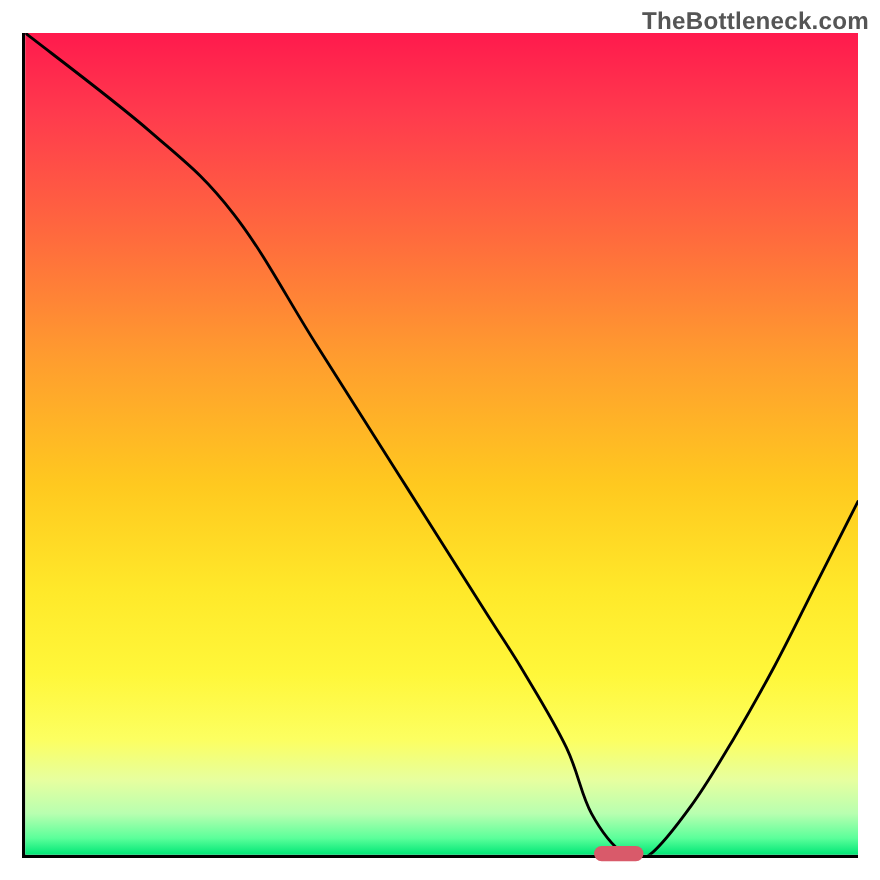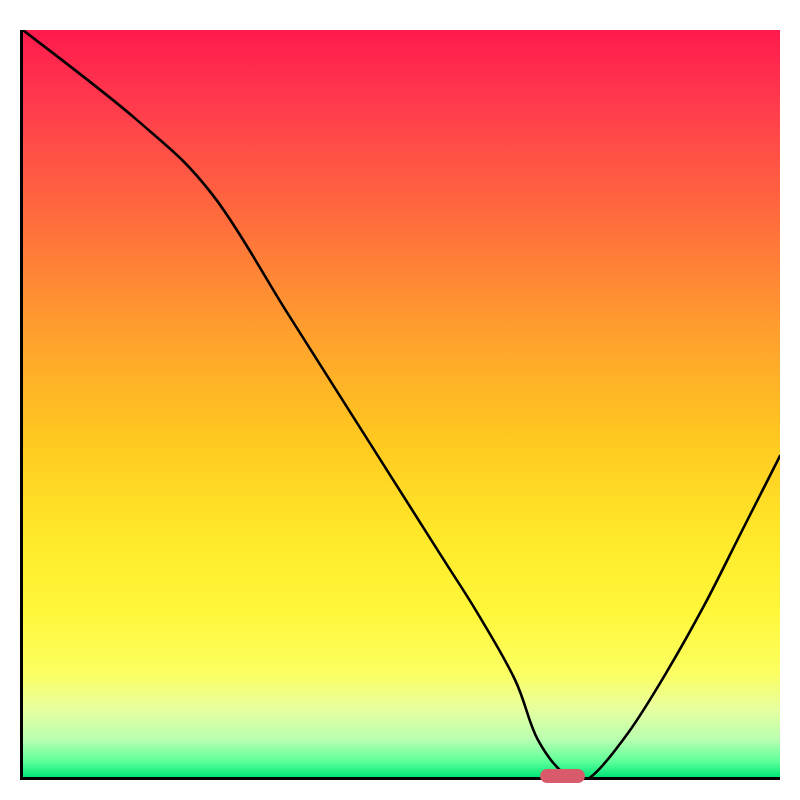--- a/index.html
+++ b/index.html
@@ -52,20 +52,21 @@
   .marker {
     position: absolute;
     background: #d95a6a;
     border-radius: 999px;
   }
 </style>
 </head>
 <body>
 
 <div class="chart-container">
+  <div class="watermark">TheBottleneck.com</div>
 
   <div class="plot-area">
     <div class="gradient-bg"></div>
 
     <svg class="curve-svg" viewBox="0 0 760 750" preserveAspectRatio="none">
       <path id="curve-path" fill="none" stroke="#000" stroke-width="2.6" stroke-linejoin="round" stroke-linecap="round" d="M 0.0 0.0 C 20.5 16.2, 79.8 60.3, 114.0 90.0 C 148.2 119.7, 162.6 129.9, 190.0 165.0 C 217.4 200.1, 238.6 241.8, 266.0 285.0 C 293.4 328.2, 314.6 361.8, 342.0 405.0 C 369.4 448.2, 397.5 492.6, 418.0 525.0 C 438.5 557.4, 442.3 562.0, 456.0 585.0 C 469.7 608.0, 483.1 629.5, 494.0 652.5 C 504.9 675.5, 507.2 695.0, 516.8 712.5 C 526.4 730.0, 537.6 743.3, 547.2 750.0 C 556.8 756.8, 559.1 758.1, 570.0 750.0 C 580.9 741.9, 594.3 723.9, 608.0 705.0 C 621.7 686.1, 632.3 668.0, 646.0 645.0 C 659.7 622.0, 670.3 603.1, 684.0 577.5 C 697.7 551.9, 708.3 529.5, 722.0 502.5 C 735.7 475.5, 753.2 441.0, 760.0 427.5"></path>
     </svg>
 
     <div id="opt-marker" class="marker" style="left: 516.8px; width: 45.6px; height: 14px; top: 739px;"></div>
   </div>

